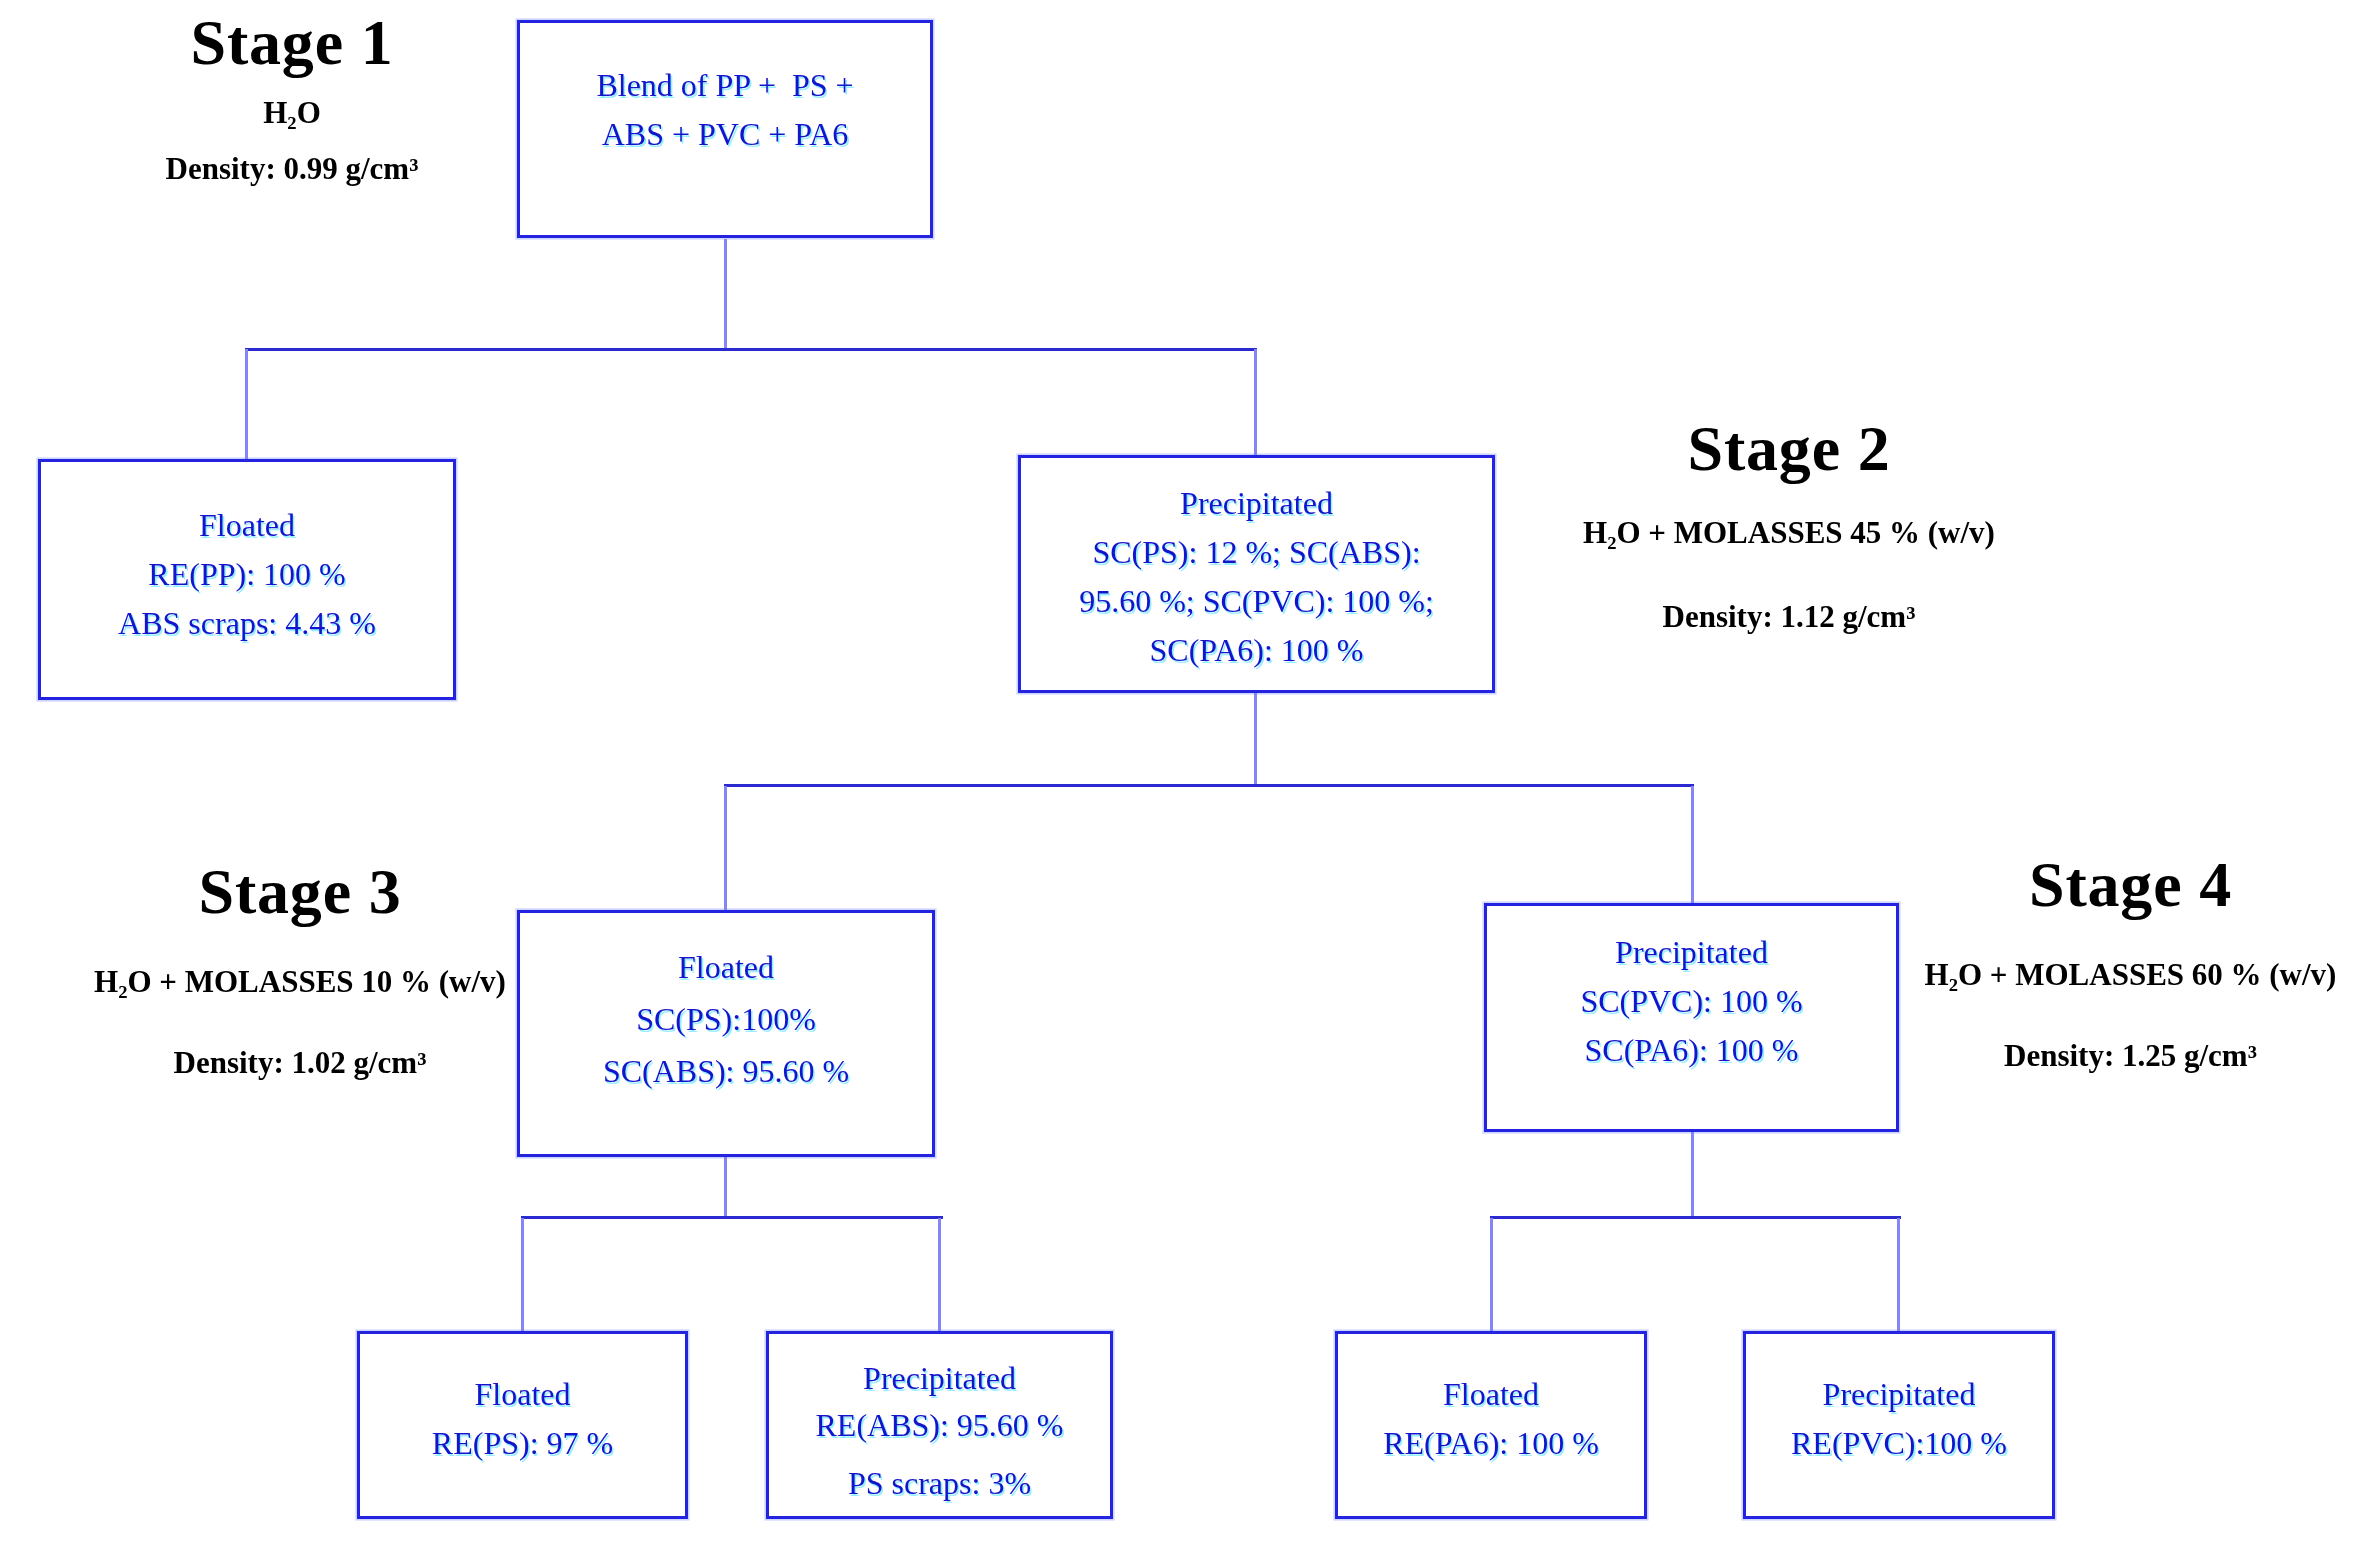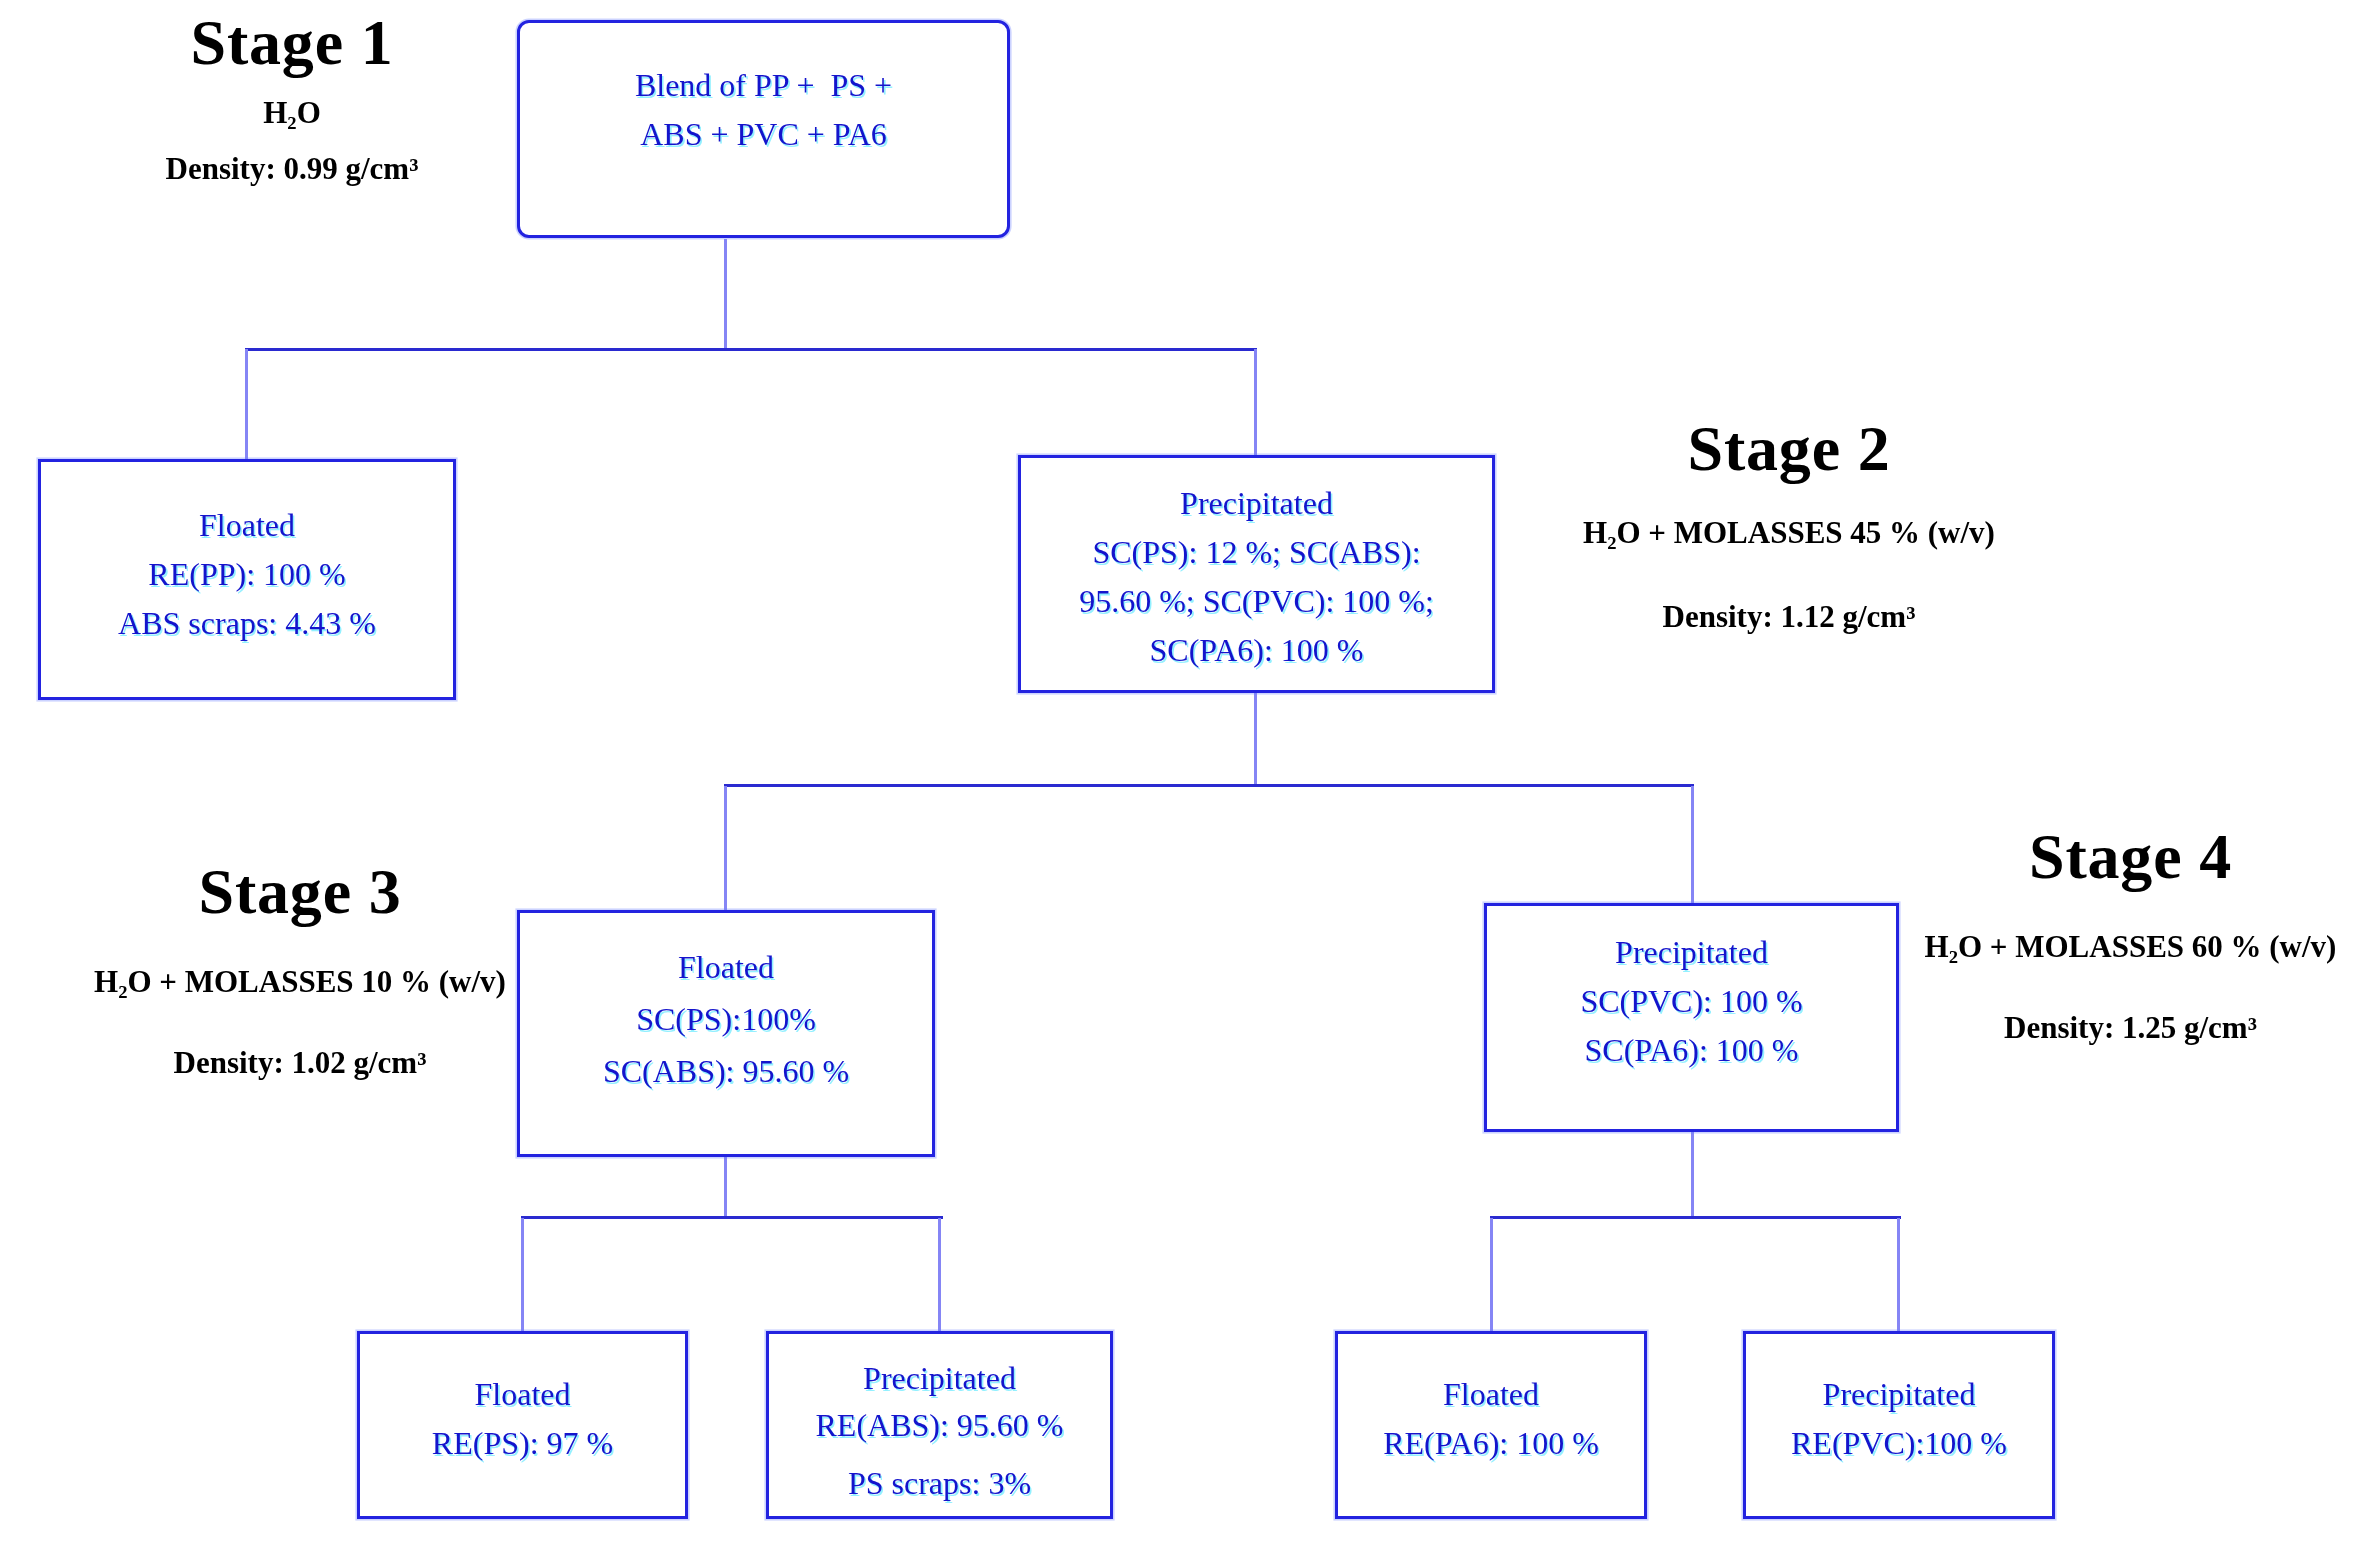--- a/index.html
+++ b/index.html
@@ -58,21 +58,21 @@
     <div class="medium" style="margin-top:38px;">H₂O + MOLASSES 45 % (w/v)</div>
     <div class="density" style="margin-top:49px;">Density: 1.12 g/cm³</div>
   </div>
 
   <div class="stage" style="left:32px;top:863px;width:536px;">
     <div class="title">Stage 3</div>
     <div class="medium" style="margin-top:44px;">H₂O + MOLASSES 10 % (w/v)</div>
     <div class="density" style="margin-top:46px;">Density: 1.02 g/cm³</div>
   </div>
 
-  <div class="stage" style="left:1884px;top:828px;width:493px;">
+  <div class="stage" style="left:1884px;top:856px;width:493px;">
     <div class="title">Stage 4</div>
     <div class="medium" style="margin-top:44px;">H₂O + MOLASSES 60 % (w/v)</div>
     <div class="density" style="margin-top:46px;">Density: 1.25 g/cm³</div>
   </div>
 
   <div class="conn v" style="left:724px;top:239px;height:110px;"></div>
   <div class="conn h" style="left:245px;top:348px;width:1012px;"></div>
   <div class="conn v" style="left:245px;top:349px;height:111px;"></div>
   <div class="conn v" style="left:1254px;top:349px;height:107px;"></div>
 
@@ -84,21 +84,21 @@
   <div class="conn v" style="left:724px;top:1156px;height:61px;"></div>
   <div class="conn h" style="left:521px;top:1216px;width:422px;"></div>
   <div class="conn v" style="left:521px;top:1218px;height:114px;"></div>
   <div class="conn v" style="left:938px;top:1218px;height:114px;"></div>
 
   <div class="conn v" style="left:1691px;top:1132px;height:86px;"></div>
   <div class="conn h" style="left:1490px;top:1216px;width:411px;"></div>
   <div class="conn v" style="left:1490px;top:1218px;height:114px;"></div>
   <div class="conn v" style="left:1897px;top:1218px;height:114px;"></div>
 
-  <div class="node" style="left:517px;top:20px;width:493px;height:218px;padding-top:38px;border-radius:12px;">
+  <div class="node" style="left:517px;top:20px;width:416px;height:218px;padding-top:38px;">
     <div class="line">Blend of PP +  PS +</div>
     <div class="line">ABS + PVC + PA6</div>
   </div>
 
   <div class="node" style="left:38px;top:459px;width:418px;height:241px;padding-top:39px;">
     <div class="line">Floated</div>
     <div class="line">RE(PP): 100 %</div>
     <div class="line">ABS scraps: 4.43 %</div>
   </div>
 

